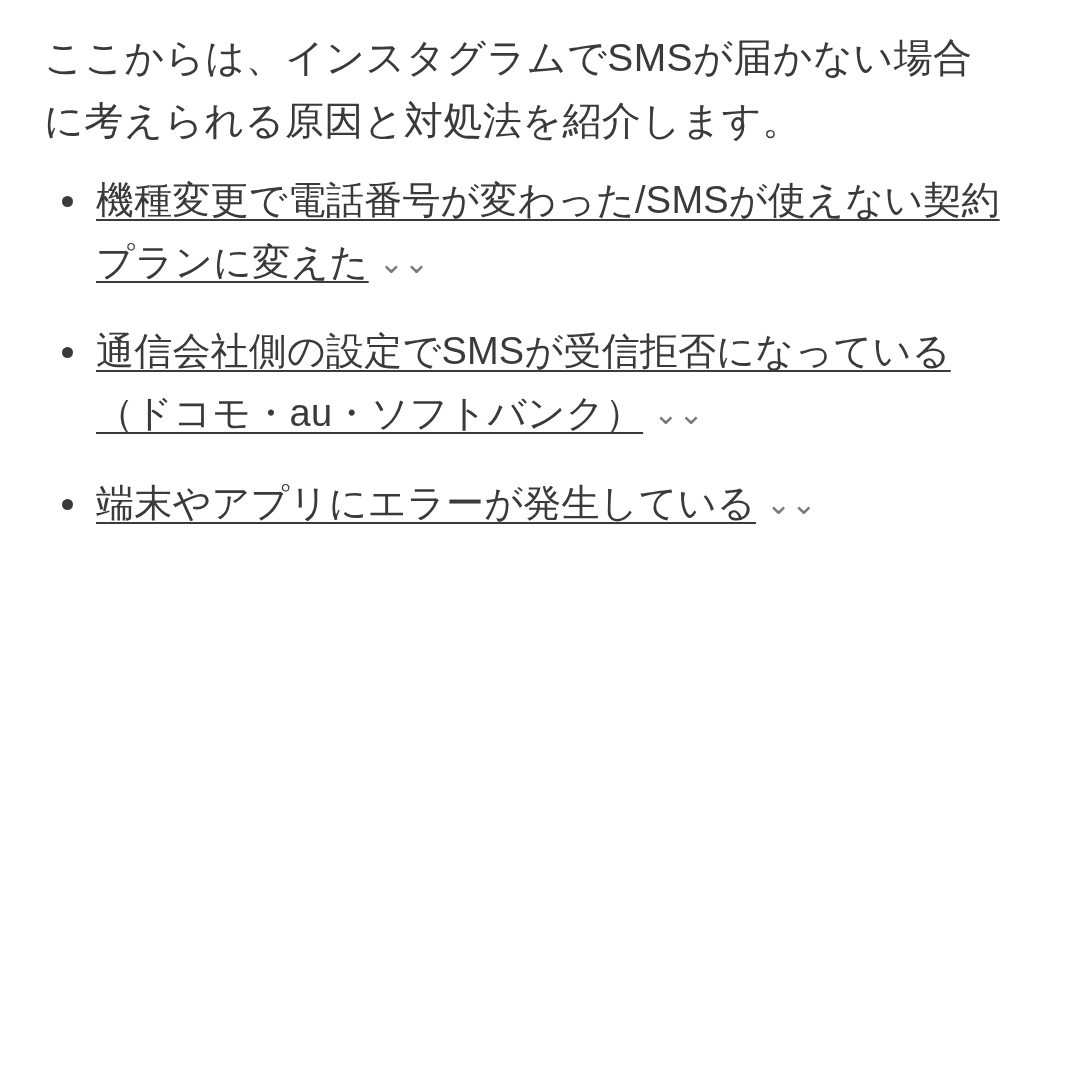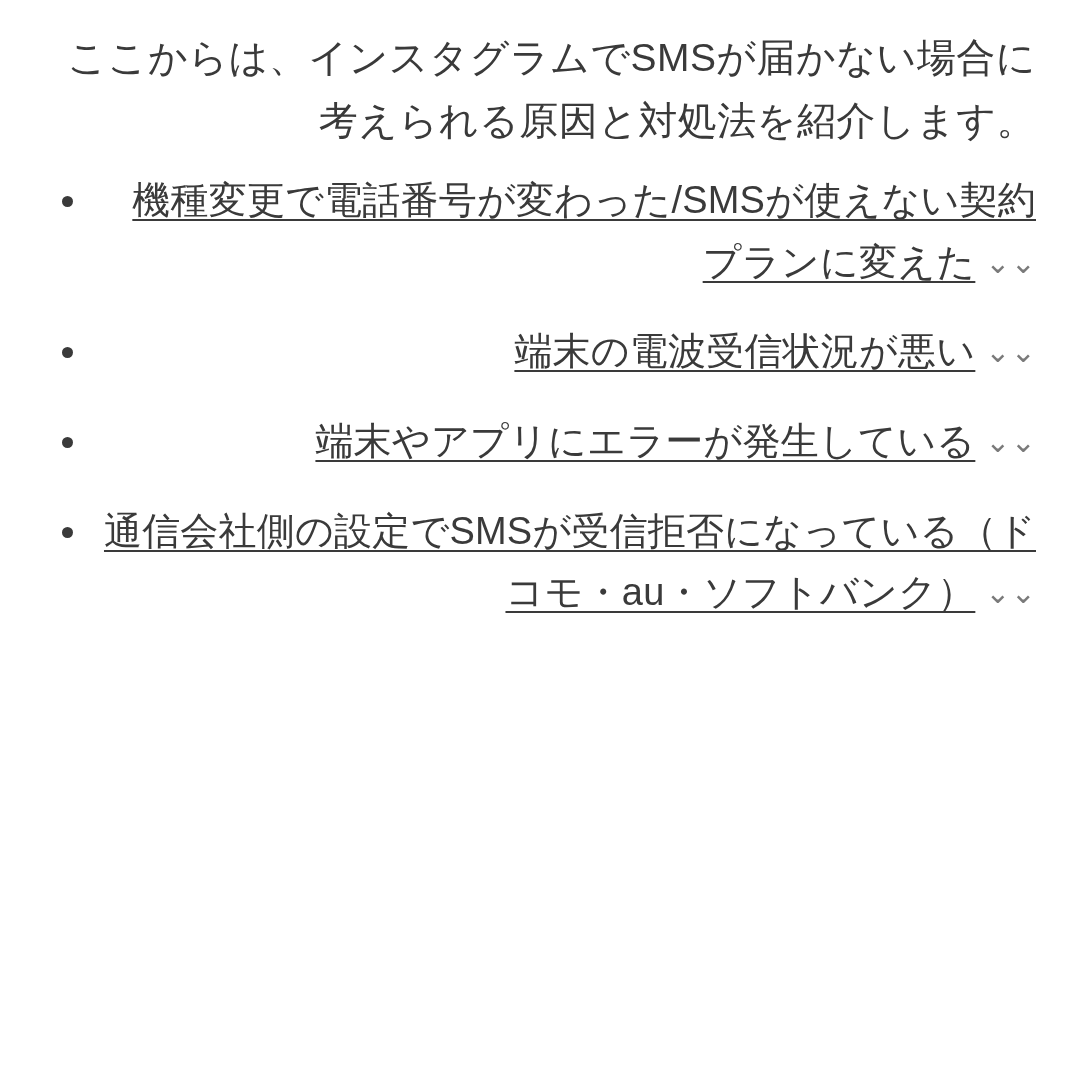--- a/index.html
+++ b/index.html
@@ -11,22 +11,21 @@
     width: 1080px;
     height: 1068px;
     font-family: "Liberation Sans", sans-serif;
     color: #3c3c3c;
     overflow: hidden;
   }
   .page {
     box-sizing: border-box;
     width: 1080px;
     height: 1068px;
-    padding: 26px 44px 0 44px;
-    text-align: right;
+    padding: 26px 68px 0 44px;
   }
   .intro {
     font-size: 39px;
     line-height: 1.62;
     color: #3a3a3a;
     letter-spacing: 0.01em;
     margin: 0 0 18px 0;
     font-weight: 400;
   }
   .toc {
@@ -77,26 +76,23 @@
   <p class="intro">ここからは、インスタグラムでSMSが届かない場合に考えられる原因と対処法を紹介します。</p>
 
   <ul class="toc">
 
     <li class="toc-item">
       <a class="toc-link">機種変更で電話番号が変わった/SMSが使えない契約プランに変えた</a><span class="chev">⌄⌄</span>
     </li>
 
 
 
+
     <li class="toc-item">
-      <a class="toc-link">端末の電波受信状況が悪い</a><span class="chev">⌄⌄</span>
+      <a class="toc-link">通信会社側の設定でSMSが受信拒否になっている（ドコモ・au・ソフトバンク）</a><span class="chev">⌄⌄</span>
     </li>
 
     <li class="toc-item">
       <a class="toc-link">端末やアプリにエラーが発生している</a><span class="chev">⌄⌄</span>
     </li>
 
-    <li class="toc-item">
-      <a class="toc-link">通信会社側の設定でSMSが受信拒否になっている（ドコモ・au・ソフトバンク）</a><span class="chev">⌄⌄</span>
-    </li>
-
   </ul>
 </div>
 
 </body></html>

